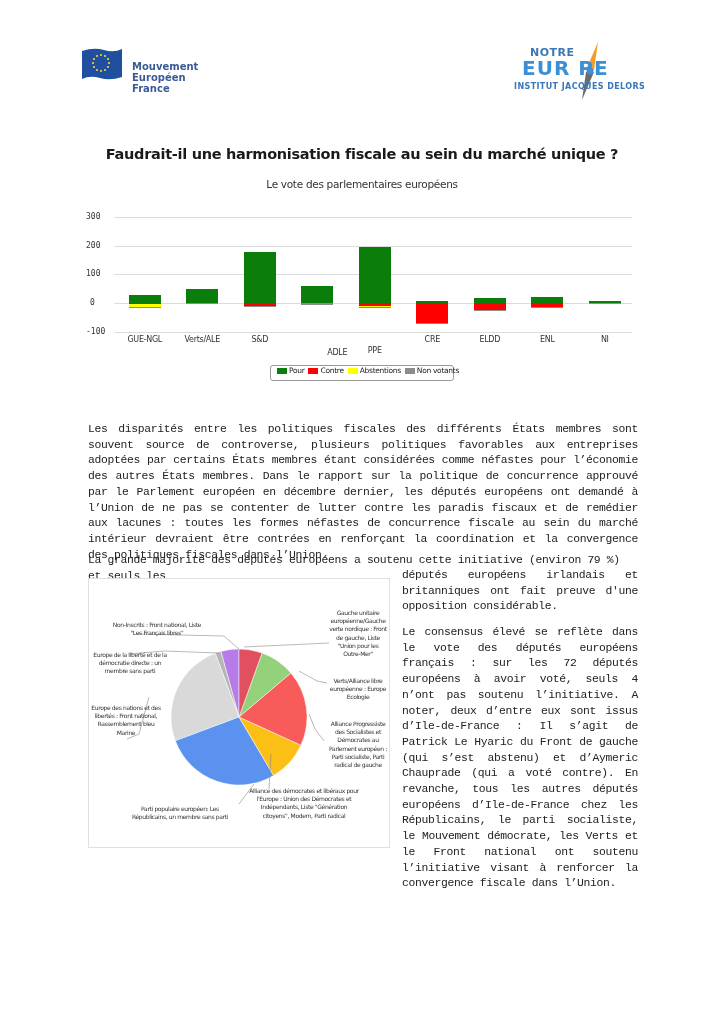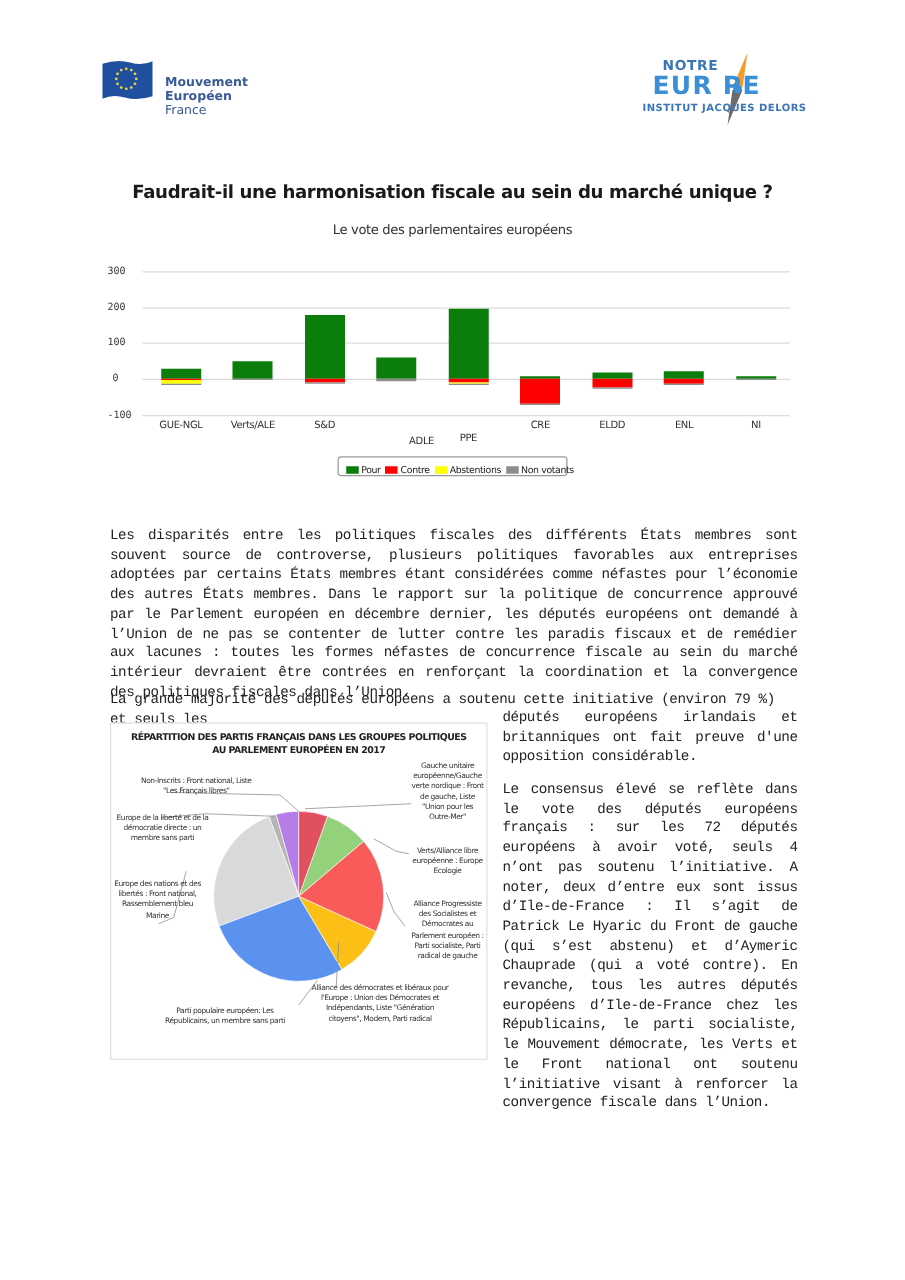--- a/index.html
+++ b/index.html
@@ -2,36 +2,36 @@
 <html><head>
 <meta charset="utf-8">
 <style>
   html, body { margin:0; padding:0; background:#ffffff; }
   body { width:724px; height:1024px; position:relative; overflow:hidden; font-family:"DejaVu Serif", serif; color:#222; }
   .abs { position:absolute; }
   
   .me-logo { left:80px; top:45px; width:130px; height:55px; }
   .me-flag { position:absolute; left:0; top:2px; width:44px; height:34px; }
   .me-text { position:absolute; left:52px; top:16px; font-family:"DejaVu Sans", sans-serif; font-size:10px; line-height:11px; color:#3a5b97; font-weight:bold; }
-  .me-text .sub { font-weight:normal; }
+  .me-text .sub { font-weight:bold; }
   .ne-logo { left:490px; top:38px; width:160px; height:60px; font-family:"DejaVu Sans", sans-serif; }
   .ne-notre { position:absolute; left:40px; top:8px; font-size:11px; font-weight:bold; color:#3b77b8; letter-spacing:0.5px; }
   .ne-europe { position:absolute; left:32px; top:18px; font-size:20px; font-weight:bold; color:#3b8fd6; letter-spacing:1px; }
   .ne-inst { position:absolute; left:0px; top:44px; font-size:8px; font-weight:bold; color:#3b77b8; letter-spacing:0.4px; white-space:nowrap;padding-left:24px; }
   .ne-needle { position:absolute; left:86px; top:4px; }
   
   .main-title { left:0; width:724px; top:146px; text-align:center; font-family:"DejaVu Sans", sans-serif; font-weight:bold; font-size:14.5px; color:#1a1a1a; letter-spacing:-0.3px; }
   .sub-title { left:0; width:724px; top:178px; text-align:center; font-family:"DejaVu Sans", sans-serif; font-size:10.5px; color:#333; letter-spacing:-0.3px; }
   
   .chart { left:86px; top:208px; width:560px; height:150px; }
   .ytick { position:absolute; left:0; width:22px; font-family:"DejaVu Sans Mono", monospace; font-size:8px; color:#333; text-align:left; }
   .gridline { position:absolute; left:28px; width:518px; height:1px; background:#dcdcdc; }
   .xlabel { position:absolute; font-family:"DejaVu Sans", sans-serif; font-size:8px; color:#333; text-align:center; width:60px; letter-spacing:-0.3px; }
   .seg { position:absolute; }
-  .legend { left:270px; top:365px; width:184px; height:16px; border:1px solid #999; border-radius:3px; font-family:"DejaVu Sans", sans-serif; font-size:7.5px; color:#222; display:flex; align-items:flex-end; gap:4px; padding-left:6px; box-sizing:border-box; letter-spacing:-0.3px; }
+  .legend { left:270px; top:365px; width:184px; height:16px; border:1px solid #999; border-radius:3px; font-family:"DejaVu Sans", sans-serif; font-size:7.5px; color:#222; display:flex; align-items:flex-start; gap:4px; padding-left:6px; box-sizing:border-box; letter-spacing:-0.3px; }
   .legend .sw { display:inline-block; width:10px; height:6px; margin-right:2px; vertical-align:middle; }
   .legend span.item { white-space:nowrap; }
   
   .para { font-family:Liberation Mono, monospace; font-size:11.4px; line-height:15.7px; text-align:justify; color:#222; letter-spacing:-0.35px; }
   .p1 { left:88px; top:422px; width:550px; }
   .p2 { left:88px; top:553px; width:550px; text-align:left; }
   .p3 { left:402px; top:568px; width:236px; }
   .p4 { left:402px; top:625px; width:236px; }
   
   .pie-card { left:88px; top:578px; width:302px; height:270px; border:1px solid #e0e0e0; box-sizing:border-box; background:#fff; }
@@ -134,24 +134,20 @@
   <span class="item"><span class="sw" style="background:#ffff00"></span><span>Abstentions</span></span>
   <span class="item"><span class="sw" style="background:#8c8c8c"></span><span>Non votants</span></span>
 </div>
 
 <div class="abs para p1">Les disparités entre les politiques fiscales des différents États membres sont souvent source de controverse, plusieurs politiques favorables aux entreprises adoptées par certains États membres étant considérées comme néfastes pour l’économie des autres États membres. Dans le rapport sur la politique de concurrence approuvé par le Parlement européen en décembre dernier, les députés européens ont demandé à l’Union de ne pas se contenter de lutter contre les paradis fiscaux et de remédier aux lacunes : toutes les formes néfastes de concurrence fiscale au sein du marché intérieur devraient être contrées en renforçant la coordination et la convergence des politiques fiscales dans l’Union.</div>
 <div class="abs para p2">La grande majorité des députés européens a soutenu cette initiative (environ 79 %) et seuls les</div>
 <div class="abs para p3">députés européens irlandais et britanniques ont fait preuve d'une opposition considérable.</div>
 <div class="abs para p4">Le consensus élevé se reflète dans le vote des députés européens français : sur les 72 députés européens à avoir voté, seuls 4 n’ont pas soutenu l’initiative. A noter, deux d’entre eux sont issus d’Ile-de-France : Il s’agit de Patrick Le Hyaric du Front de gauche (qui s’est abstenu) et d’Aymeric Chauprade (qui a voté contre). En revanche, tous les autres députés européens d’Ile-de-France chez les Républicains, le parti socialiste, le Mouvement démocrate, les Verts et le Front national ont soutenu l’initiative visant à renforcer la convergence fiscale dans l’Union.</div>
 
 <div class="abs pie-card">
-  <div class="pie-title">
-    <div>RÉPARTITION DES PARTIS FRANÇAIS DANS LES GROUPES POLITIQUES</div>
-    <div>AU PARLEMENT EUROPÉEN EN 2017</div>
-  </div>
   <svg id="piesvg" width="300" height="268" style="position:absolute;left:0;top:0">
       <path d="M150,138 L131.85066472621446,72.46678987627935 A68,68 0 0 1 150,70 Z" fill="#b77ce8" stroke="#fff" stroke-width="0.5"></path>
       <path d="M150,138 L126.16366622699438,74.31460770112292 A68,68 0 0 1 131.85066472621446,72.46678987627935 Z" fill="#b5b5b5" stroke="#fff" stroke-width="0.5"></path>
       <path d="M150,138 L86.31460770112292,161.8363337730056 A68,68 0 0 1 126.16366622699438,74.31460770112292 Z" fill="#d9d9d9" stroke="#fff" stroke-width="0.5"></path>
       <path d="M150,138 L184.61481627102526,196.53045783626817 A68,68 0 0 1 86.31460770112292,161.8363337730056 Z" fill="#5b92f0" stroke="#fff" stroke-width="0.5"></path>
       <path d="M150,138 L211.8872060065797,166.17753950754332 A68,68 0 0 1 184.61481627102526,196.53045783626817 Z" fill="#fbbf16" stroke="#fff" stroke-width="0.5"></path>
       <path d="M150,138 L201.84609074877847,94.00019461327778 A68,68 0 0 1 211.8872060065797,166.17753950754332 Z" fill="#f95b5b" stroke="#fff" stroke-width="0.5"></path>
       <path d="M150,138 L173.03417857667984,74.02010771111267 A68,68 0 0 1 201.84609074877847,94.00019461327778 Z" fill="#93d27a" stroke="#fff" stroke-width="0.5"></path>
       <path d="M150,138 L150,70 A68,68 0 0 1 173.03417857667984,74.02010771111267 Z" fill="#e0505e" stroke="#fff" stroke-width="0.5"></path>
     <g id="pie-leaders" stroke="#888" stroke-width="0.6" fill="none">

